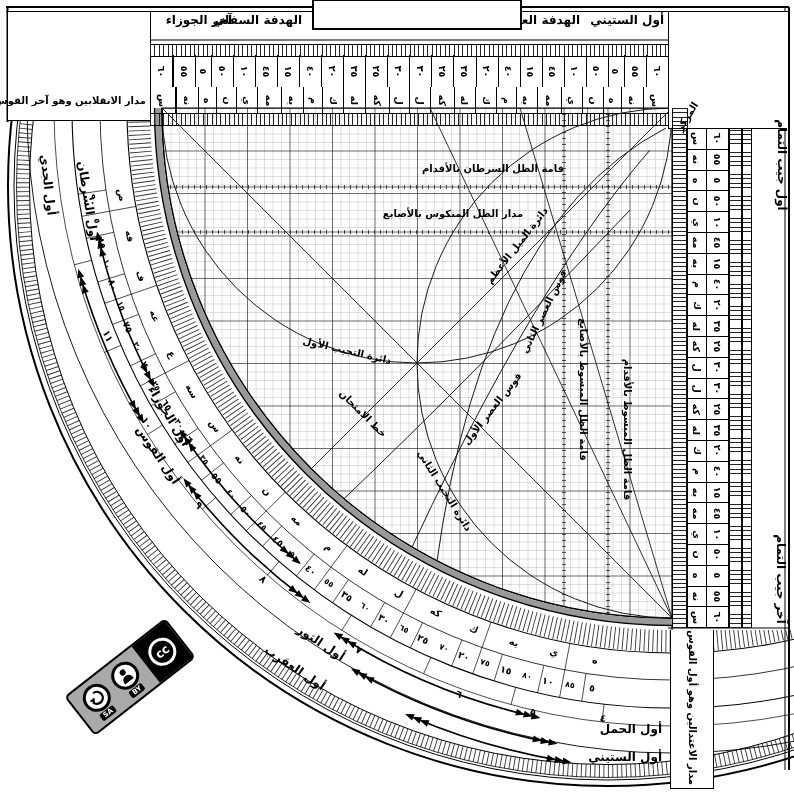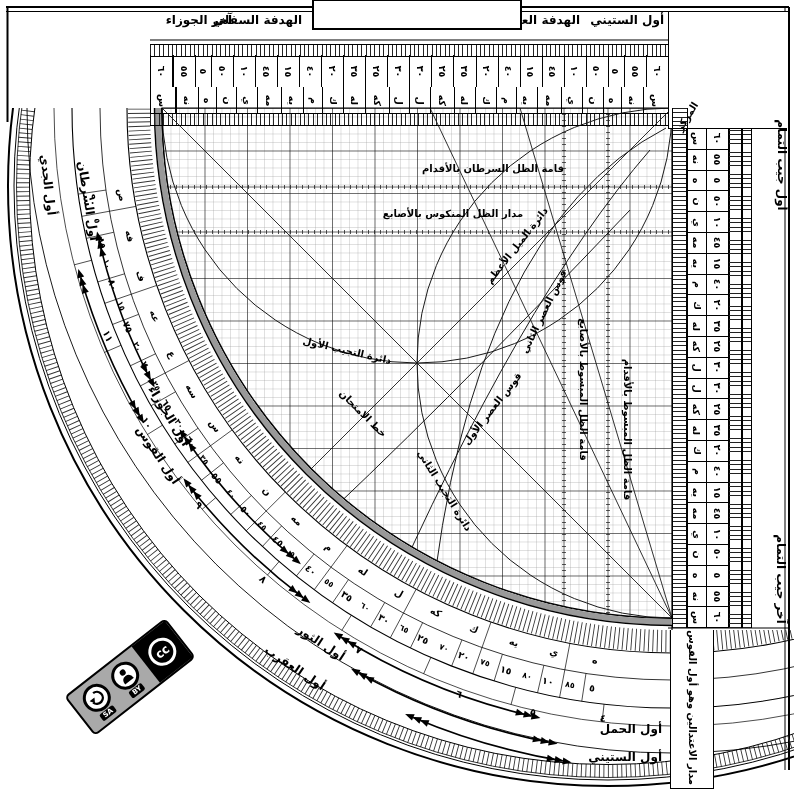--- a/index.html
+++ b/index.html
@@ -224,20 +224,23 @@
       <path d="M672,108 L162,108 A510,510 0 0 0 672,618 Z" fill="none" stroke="#000" stroke-width="1.2"></path>
     </g>
   </svg>
 
   <div class="abs lbl arabic" style="right:130px;top:13px;">أول الستيني</div>
   <div class="abs lbl arabic" style="right:214px;top:13px;">الهدفة العليا</div>
   <div class="abs wbox" style="left:312px;top:0;width:206px;height:27px;border:2px solid #000;border-top-width:1px;background:#fff;"></div>
   <div class="abs lbl arabic" style="right:492px;top:13px;margin-left:48px;">الهدفة السفلي</div>
   <div class="abs lbl arabic" style="right:562px;top:13px;">آخر الجوزاء</div>
 
+  <div class="abs wbox" style="left:8px;top:12px;width:142px;height:108px;border-right:1.5px solid #000;border-bottom:1.5px solid #000;">
+    <div class="lbl small-arabic" style="position:absolute;right:4px;bottom:14px;">مدار الانقلابين وهو آخر القوس</div>
+  </div>
 
   <div id="sittini" class="abs">
     <div class="ruler hatch-h" style="top:0;"></div>
     <div class="cellrow" id="sittiniNum" style="top:11px;height:32px;">
         <div class="cell">
           <span class="rot90">٦٠</span>
         </div>
         <div class="cell">
           <span class="rot90">٥٥</span>
         </div>

